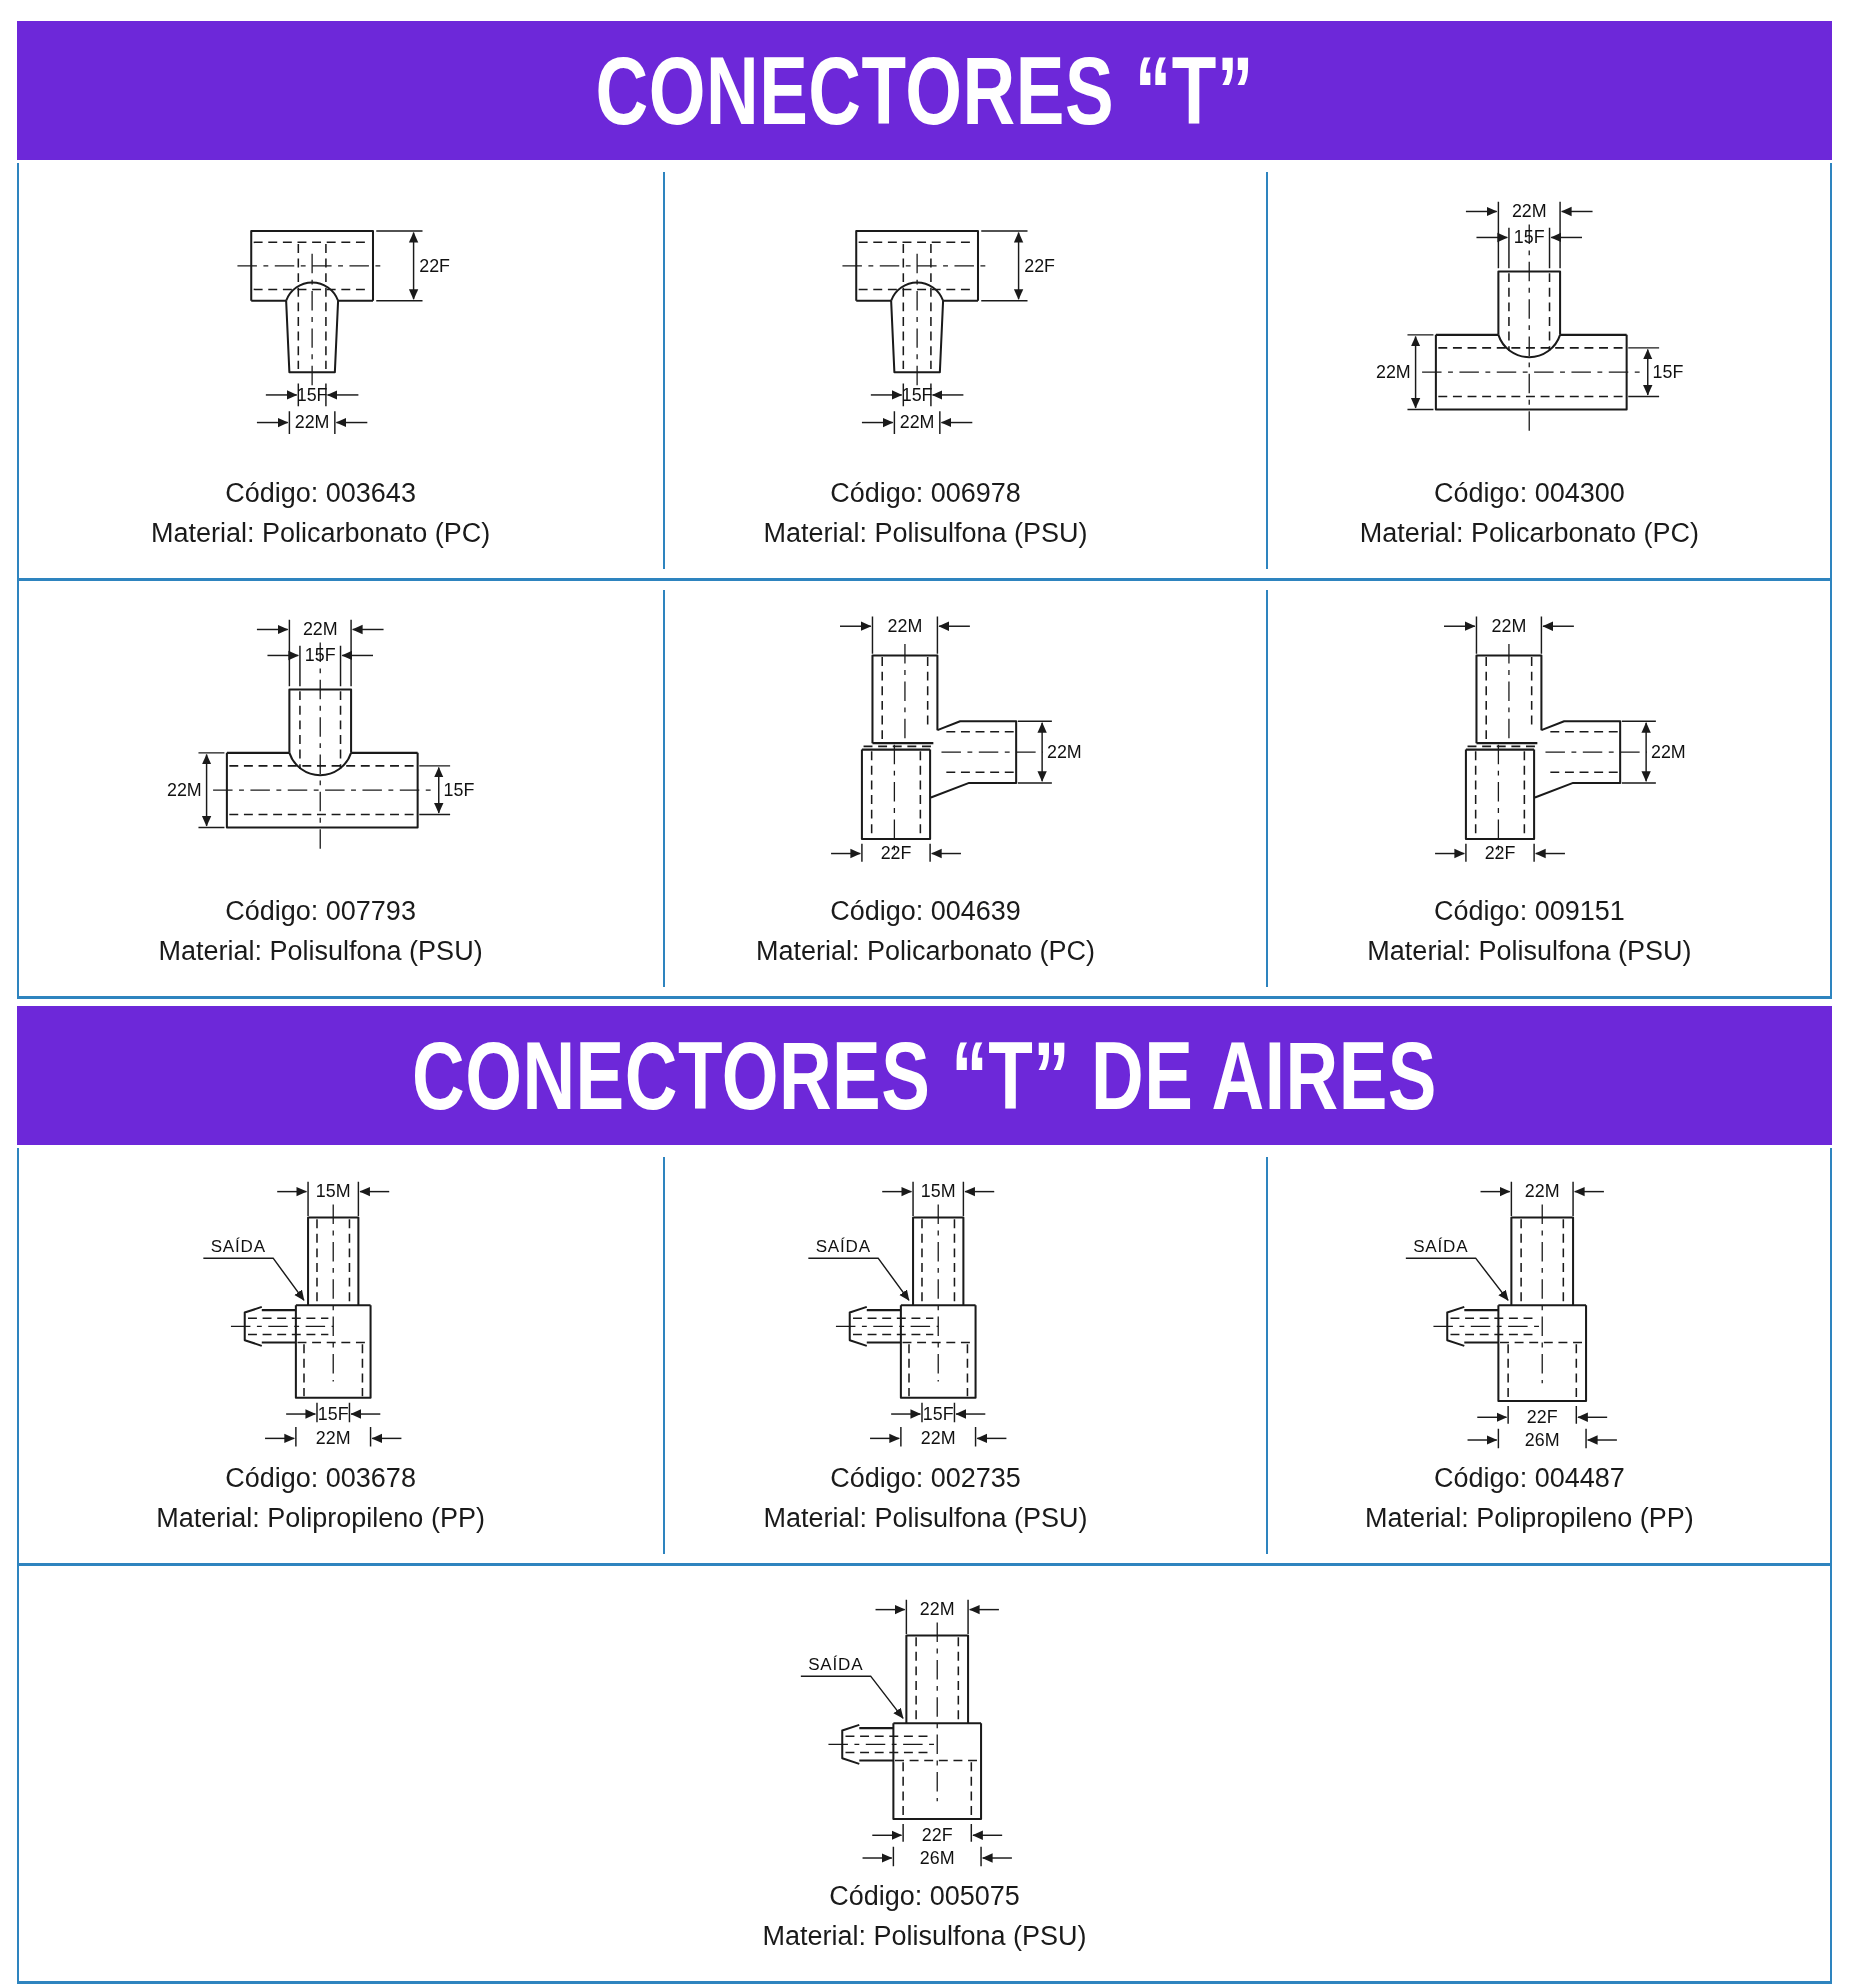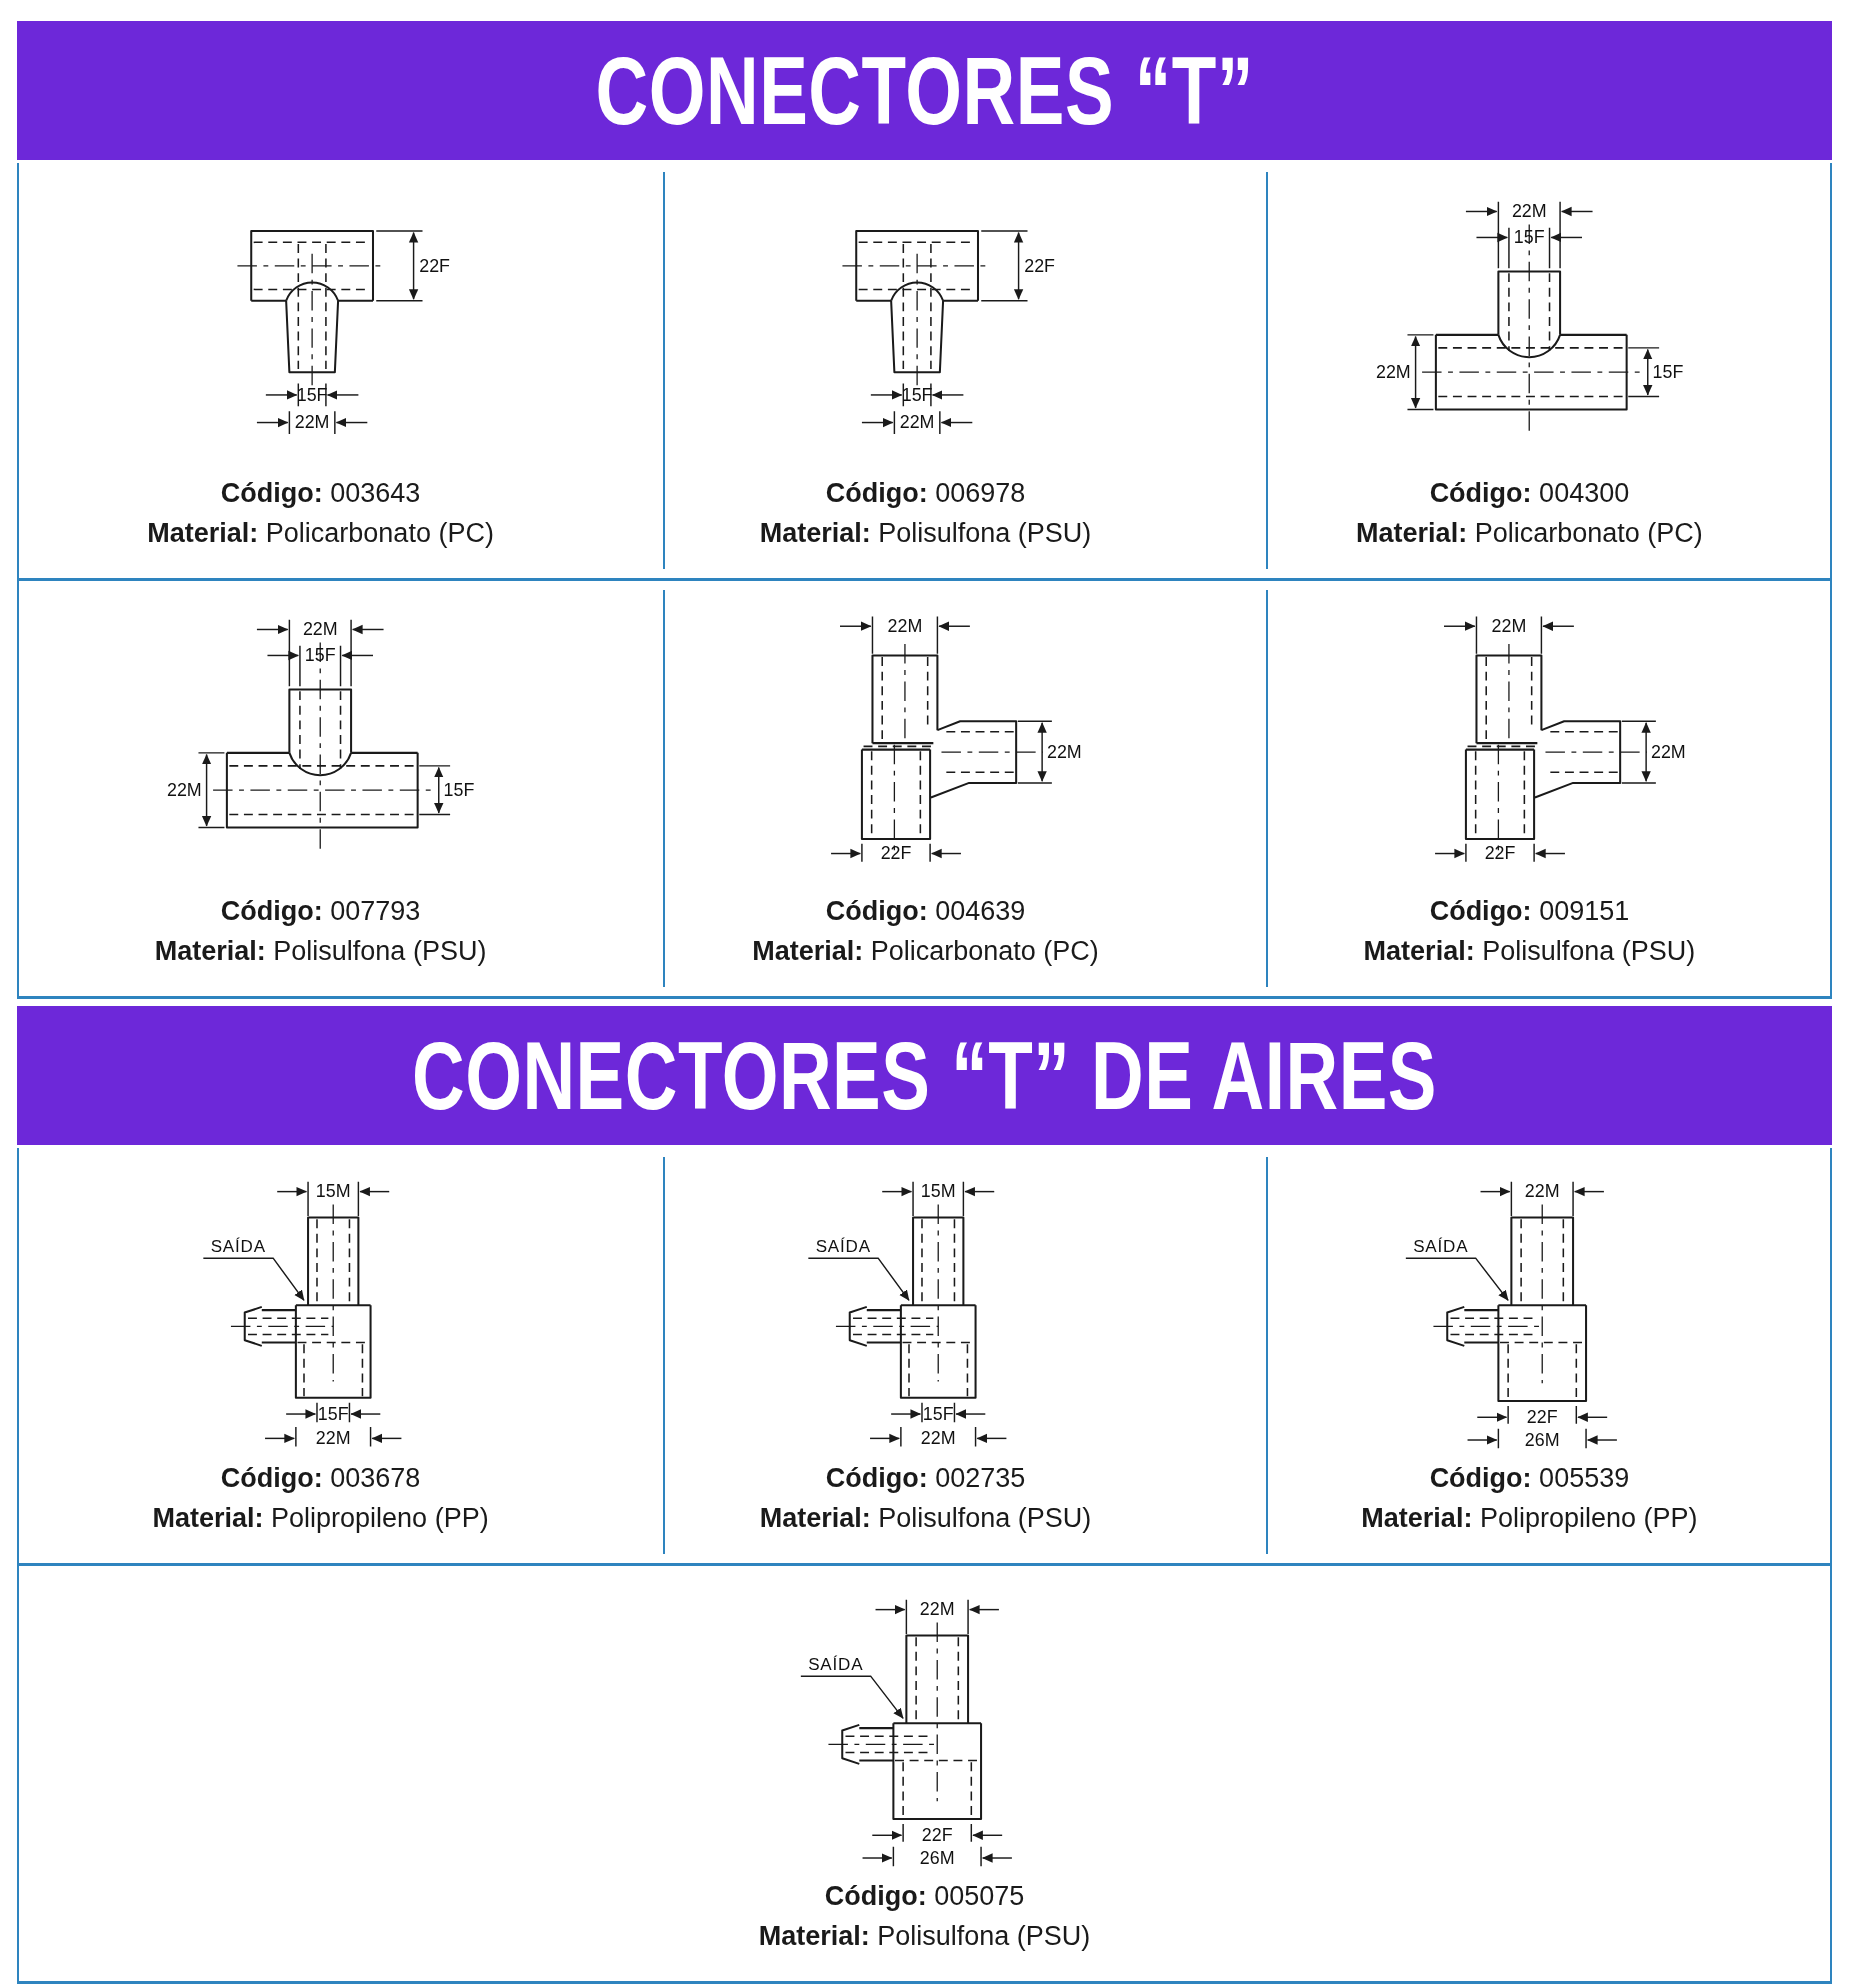--- a/index.html
+++ b/index.html
@@ -53,21 +53,21 @@
   .cell {
     display: flex; flex-direction: column; align-items: center;
     padding: 14.4px 10px 15.5px 10px;
     overflow: hidden;
   }
   .fig { flex: 1; display: flex; align-items: center; justify-content: center; width: 100%; }
   .drawing { height: 276px; overflow: visible; display: block; }
 
   .caption { text-align: center; font-size: 27px; line-height: 1.5; margin: 0; }
   .caption p { margin: 0; }
-  .caption .b { font-weight: 700; }
+  .caption .b { font-weight: 400; }
 
   
   .ol path { fill: none; stroke: #1a1a1a; stroke-width: 2.5; stroke-linejoin: round; }
   .hd path { fill: none; stroke: #1a1a1a; stroke-width: 1.9; stroke-dasharray: 11 7; }
   .cl path { fill: none; stroke: #1a1a1a; stroke-width: 1.6; stroke-dasharray: 24 8 6 8; }
   .dl path, .dl line { fill: none; stroke: #1a1a1a; stroke-width: 1.8; }
   text.dim { font-size: 22px; fill: #111; }
   text.mid { text-anchor: middle; }
   text.end { text-anchor: end; }
   text.saida { font-size: 21px; fill: #111; text-anchor: middle; letter-spacing: 1px; }
@@ -492,21 +492,21 @@
                 <line x1="114" y1="324" x2="150" y2="324" marker-end="url(#ah)"></line>
                 <line x1="298" y1="324" x2="262" y2="324" marker-end="url(#ah)"></line>
               </g>
               <text class="saida" x="81" y="92">SAÍDA</text>
               <text class="dim mid" x="206" y="25">22M</text>
               <text class="dim mid" x="206" y="303">22F</text>
               <text class="dim mid" x="206" y="331">26M</text>
             </svg>
           </div>
           <figcaption class="caption">
-            <p><span class="b">Código:</span> <span>005539</span></p>
+            <p><span class="b">Código:</span> <span>004487</span></p>
             <p><span class="b">Material:</span> <span>Polipropileno (PP)</span></p>
           </figcaption>
         </figure>
       </div>
 
       <div class="row-divider"></div>
 
       <div class="row one-col">
 
         <figure class="cell">

